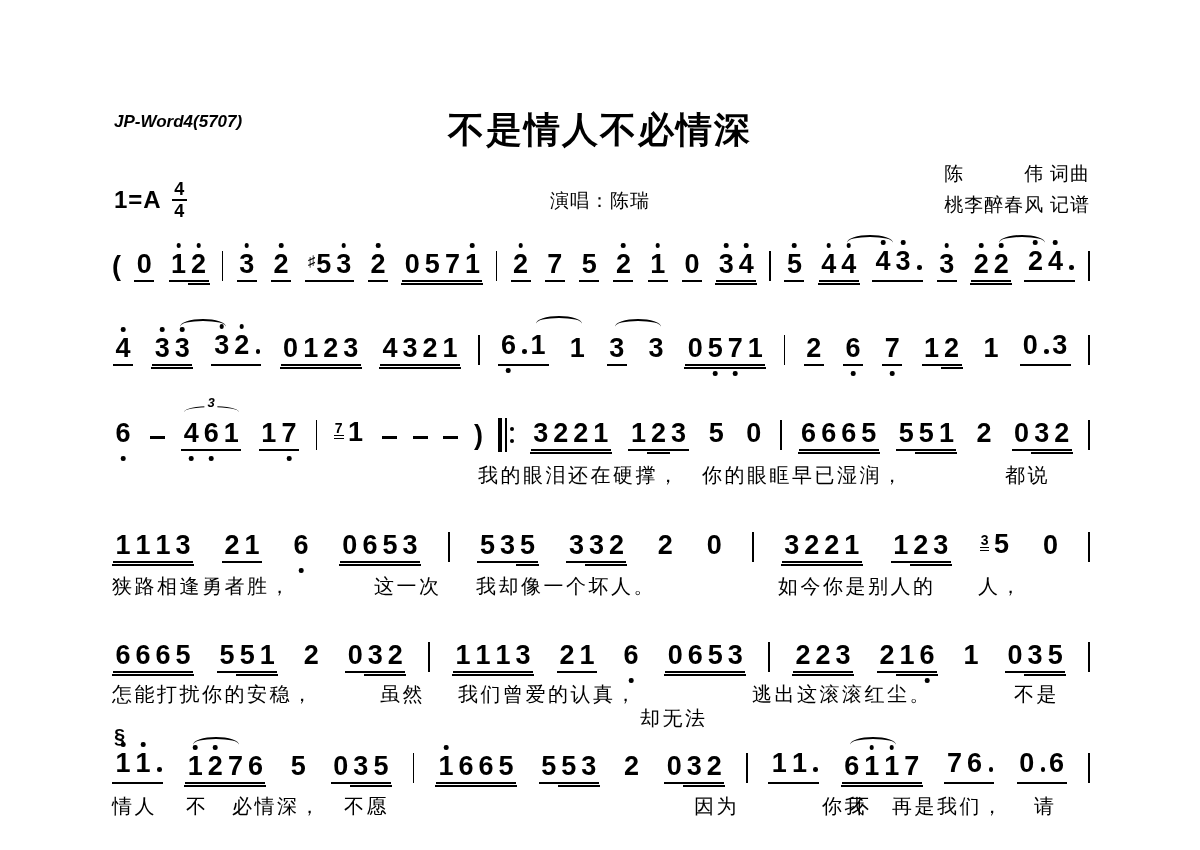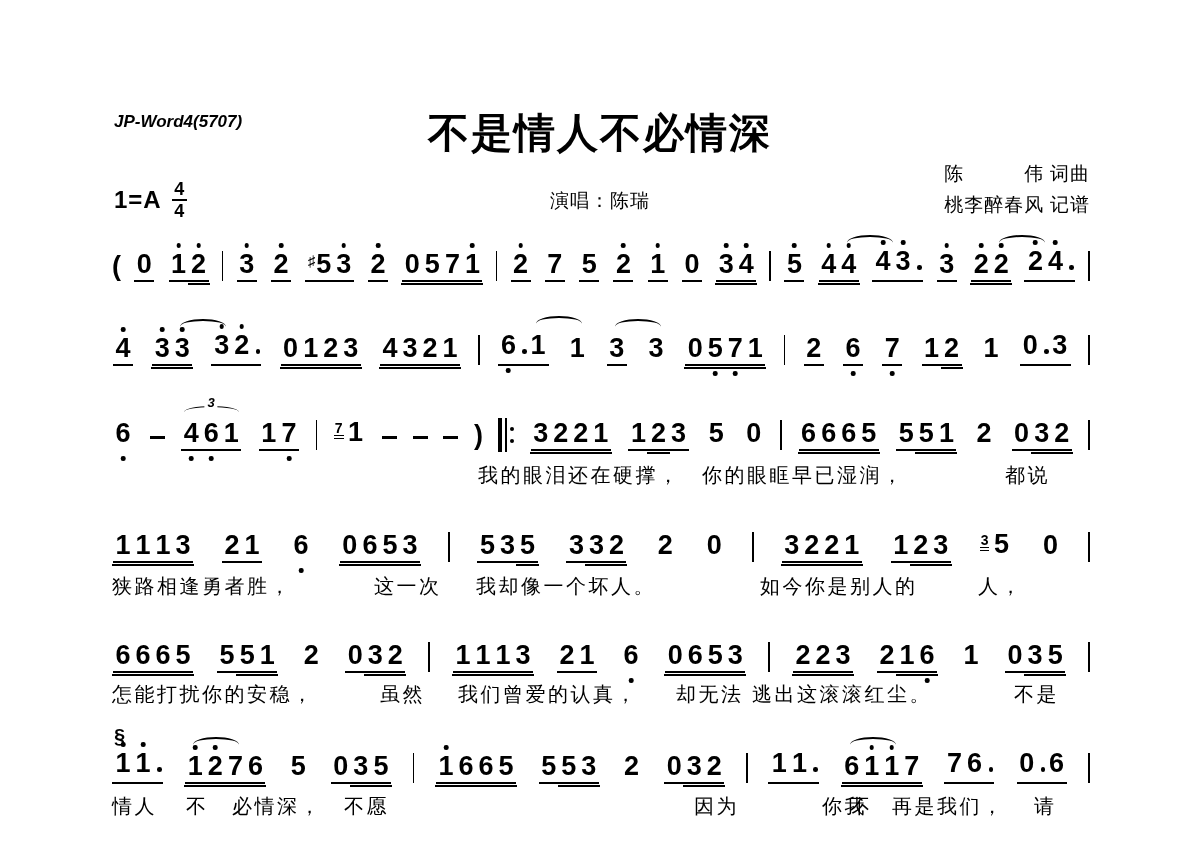--- a/index.html
+++ b/index.html
@@ -1,21 +1,21 @@
 <!DOCTYPE html>
 <html><head>
 <meta charset="utf-8">
 <style>
   html,body{margin:0;padding:0;background:#e8e8e8;}
   .page{position:relative;width:1200px;height:850px;background:#ffffff;overflow:hidden;
         font-family:"Liberation Sans",sans-serif;color:#000;}
   
   .watermark{position:absolute;left:114px;top:112px;font-size:17px;font-style:italic;font-weight:bold;}
   .title{position:absolute;left:0;top:106px;width:100%;text-align:center;
-         font-family:Liberation Mono, monospace;font-size:41px;font-weight:bold;letter-spacing:2px;}
+         font-family:Liberation Mono, monospace;font-size:36px;font-weight:bold;letter-spacing:2px;}
   .keysig{position:absolute;left:114px;top:180px;display:flex;align-items:center;gap:10px;}
   .keyname{font-size:24px;font-weight:bold;letter-spacing:1px;}
   .frac{display:inline-flex;flex-direction:column;align-items:center;line-height:1;
         font-size:18px;font-weight:bold;}
   .fline{width:15px;height:2px;background:#000;margin:1px 0;}
   .singer{position:absolute;left:0;top:188px;width:100%;text-align:center;
           font-family:"Liberation Serif",serif;font-size:19px;letter-spacing:1px;}
   .credits{position:absolute;right:110px;top:158px;text-align:right;
            font-family:"Liberation Serif",serif;font-size:19px;line-height:1.65;letter-spacing:1px;}
   
@@ -400,21 +400,21 @@
         </div>
         <div class="grp">
           <span class="tok">0</span>
         </div>
         <div class="bar"></div>
       </div>
       <div class="lyric-line" style="top: 573px;">
         <span class="lyr" style="left: 112px;">狭路相逢勇者胜，</span>
         <span class="lyr" style="left: 374px;">这一次</span>
         <span class="lyr" style="left: 476px;">我却像一个坏人。</span>
-        <span class="lyr" style="left: 760px; text-align: right;">如今你是别人的</span>
+        <span class="lyr" style="left: 778px; text-align: right;">如今你是别人的</span>
         <span class="lyr" style="left: 978px;">人，</span>
       </div>
       <div class="score-line" style="top: 641px; left: 112px; width: 978px;">
         <div class="grp">
           <span class="tok">6<span class="x2"></span></span>
           <span class="tok">6<span class="x2"></span></span>
           <span class="tok">6<span class="x2"></span></span>
           <span class="tok">5<span class="x2"></span></span>
           <span class="gline"></span>
         </div>
@@ -477,21 +477,21 @@
           <span class="tok">3<span class="x2"></span></span>
           <span class="tok">5<span class="x2"></span></span>
           <span class="gline"></span>
         </div>
         <div class="bar"></div>
       </div>
       <div class="lyric-line" style="top: 681px;">
         <span class="lyr" style="left: 112px;">怎能打扰你的安稳，</span>
         <span class="lyr" style="left: 380px;">虽然</span>
         <span class="lyr" style="left: 458px;">我们曾爱的认真，</span>
-        <span class="lyr" style="left: 676px;">却无法</span>
+        <span class="lyr" style="left: 640px; margin-top: 24px;">却无法</span>
         <span class="lyr" style="left: 752px;">逃出这滚滚红尘。</span>
         <span class="lyr" style="left: 1014px;">不是</span>
       </div>
       <div class="score-line" style="top: 752px; left: 112px; width: 978px;">
         <span class="segno">§</span>
         <div class="grp">
           <span class="tok">1<span class="odot hi"></span><span class="x2"></span></span>
           <span class="tok">1<span class="odot hi"></span></span>
           <span class="aug"></span>
           <span class="gline"></span>

